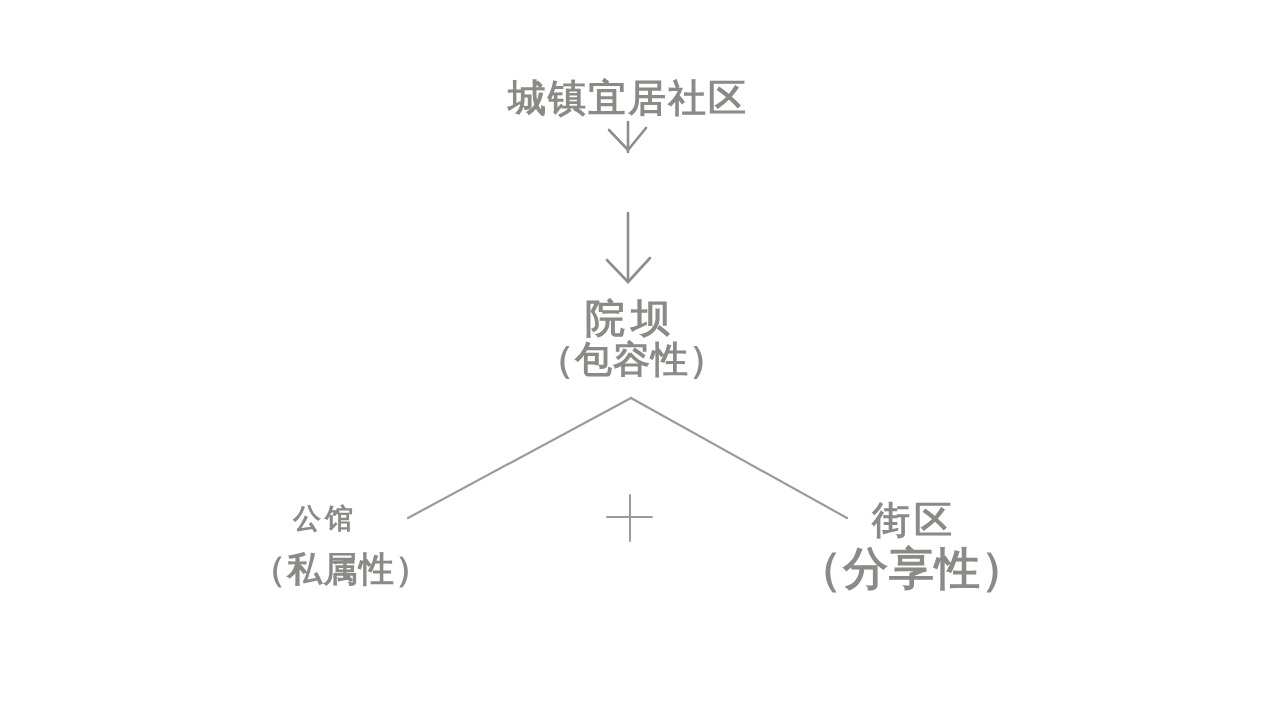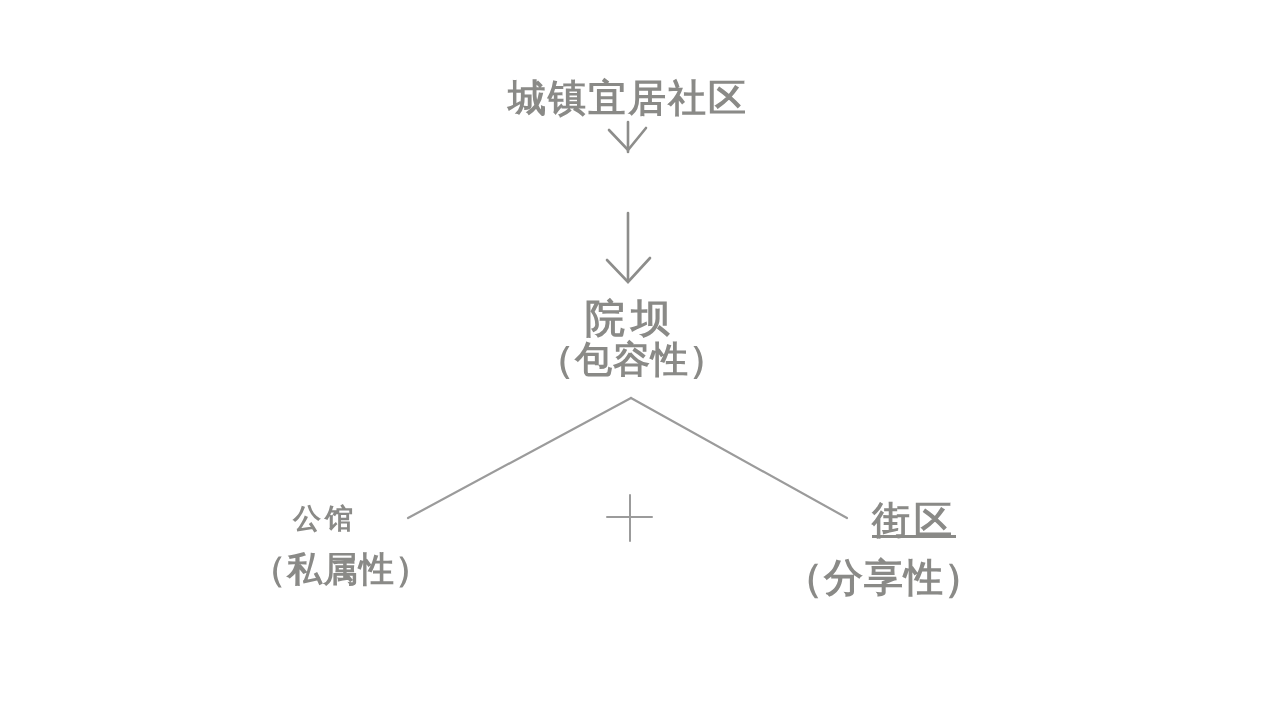--- a/index.html
+++ b/index.html
@@ -51,25 +51,25 @@
   .node-mansion-label{
     left:325px;top:504px;
     font-size:28px;letter-spacing:4px;
   }
   .node-mansion-qualifier{
     left:341px;top:550px;
     font-size:35px;letter-spacing:1px;
   }
   .node-district-label{
     left:914px;top:500px;
-    font-size:38px;letter-spacing:4px;text-decoration:underline;
+    font-size:38px;letter-spacing:4px;
   }
   .node-district-qualifier{
-    left:884px;top:544px;
-    font-size:39px;letter-spacing:1px;margin-top:13px;
+    left:912px;top:544px;
+    font-size:45px;letter-spacing:1px;
   }
 </style>
 </head>
 <body>
 
 <div class="stage">
 
   <svg class="lines-svg" viewBox="0 0 1280 720" xmlns="http://www.w3.org/2000/svg">
 
     <g stroke="var(--arrow-color)" stroke-width="2.6" fill="none" stroke-linecap="round">

